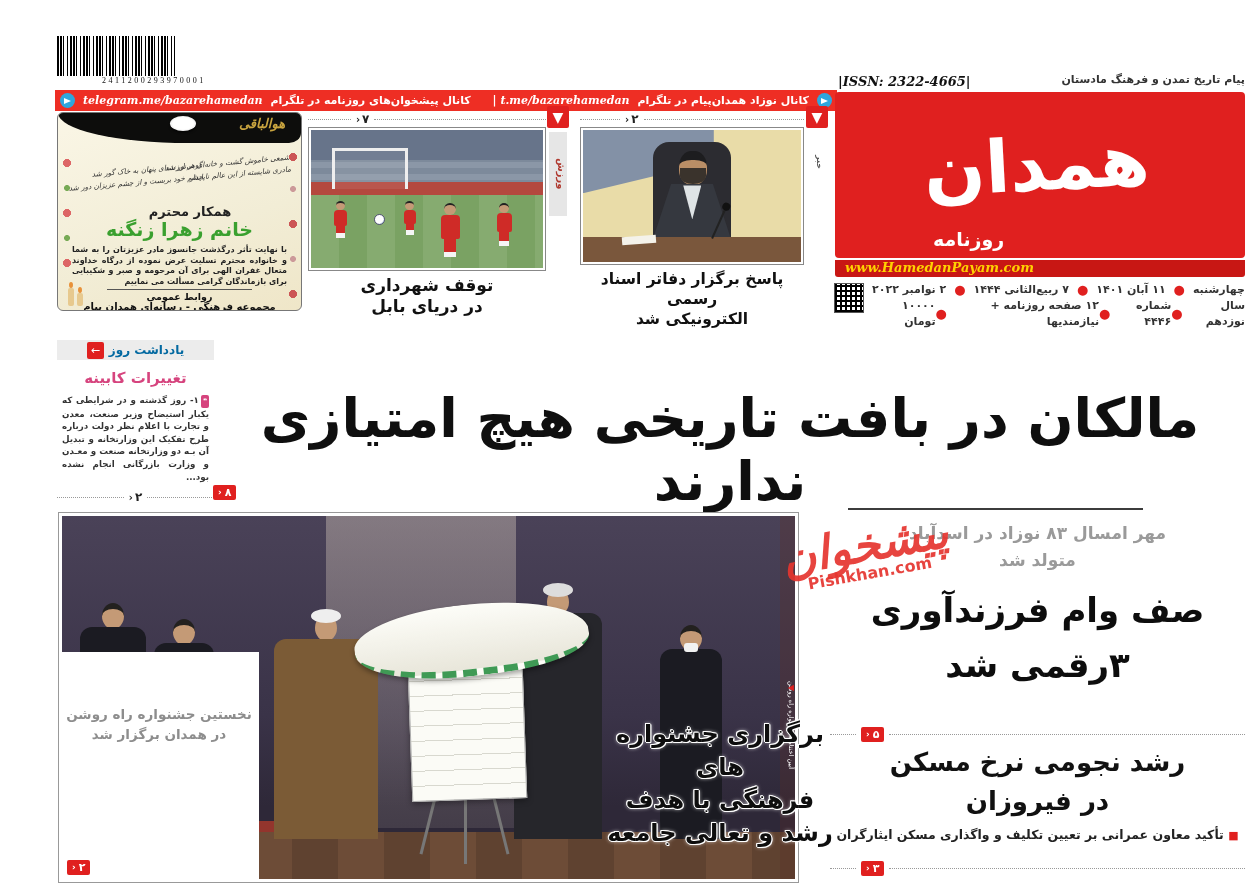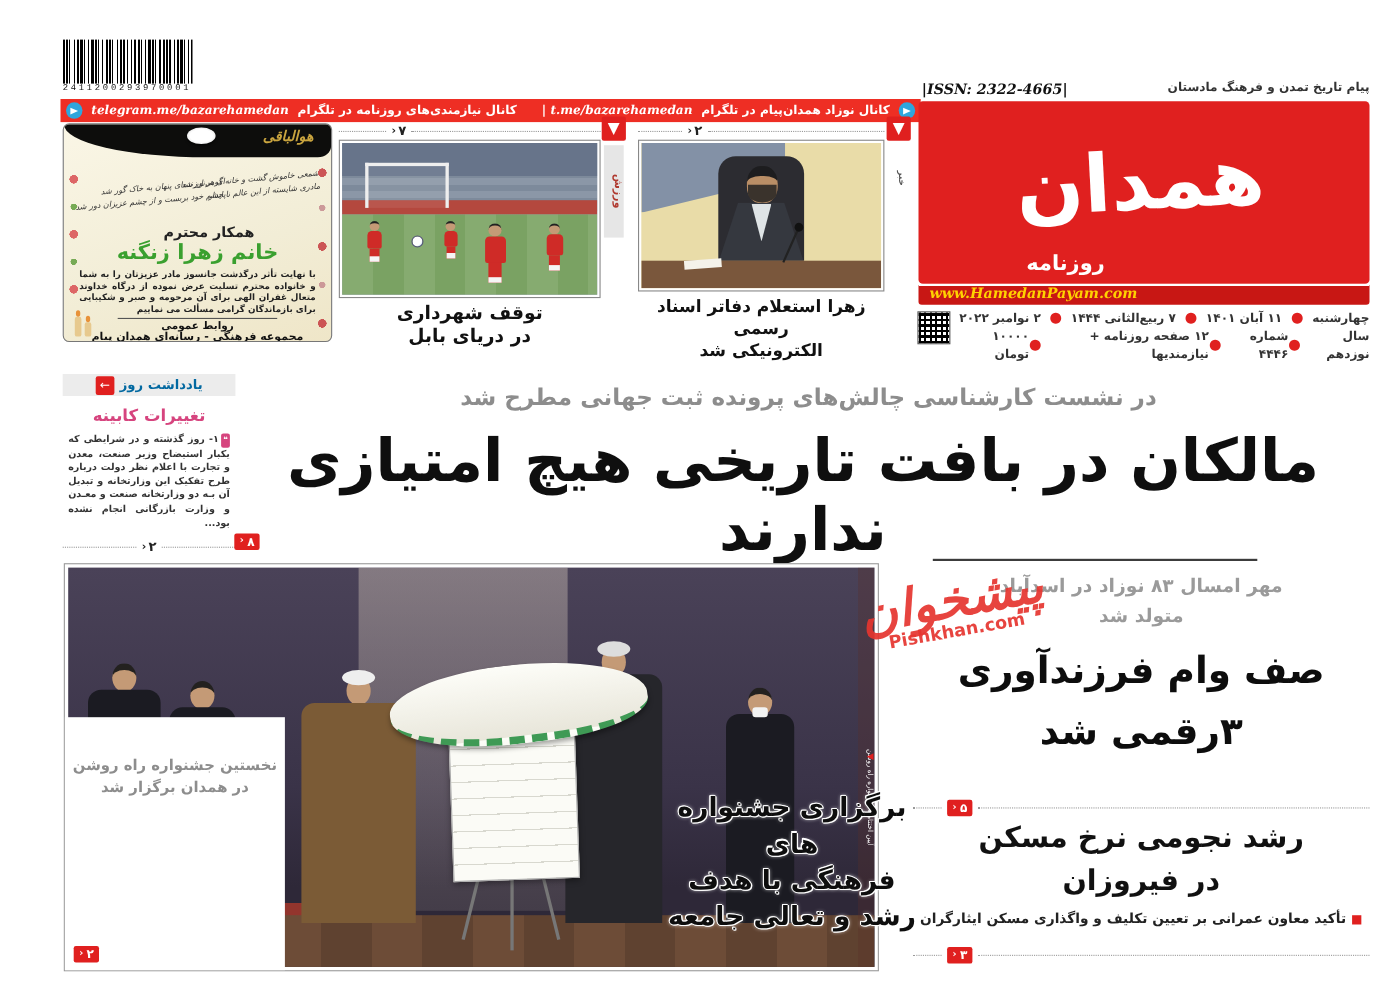--- a/index.html
+++ b/index.html
@@ -4,21 +4,21 @@
 <style>
   * { margin:0; padding:0; box-sizing:border-box; }
   html,body { background:#fff; }
   body { font-family:"DejaVu Sans", sans-serif; }
   #page { position:relative; width:1250px; height:892px; background:#fff; overflow:hidden; }
 
   
   .barcode { position:absolute; left:57px; top:36px; width:120px; height:54px; }
   .barcode .bars { width:118px; height:40px;
      background:repeating-linear-gradient(90deg,#000 0 2px,#fff 2px 3px,#000 3px 5px,#fff 5px 6px,#000 6px 7px,#fff 7px 10px,#000 10px 11px,#fff 11px 13px); }
-  .barcode .digits { font-size:8px; letter-spacing:2.5px; color:#111; font-family:Liberation Mono, monospace; }
+  .barcode .digits { font-size:8px; letter-spacing:2.5px; color:#111; font-family:Liberation Serif, serif;margin-left:45px; }
   .tgbar { position:absolute; left:55px; top:90px; width:782px; height:21px; background:#ee2e24; color:#fff;
      display:flex; align-items:center; gap:8px; padding:0 5px; font-size:11px; }
   .tg-ico { width:15px; height:15px; border-radius:50%; background:#2ea6dd; position:relative; flex:0 0 auto; }
   .tg-ico i { position:absolute; left:4px; top:4.5px; width:0; height:0; border-top:3px solid transparent; border-bottom:3px solid transparent; border-left:7px solid #fff; }
   .tg-url { font-style:italic; font-weight:bold; font-family:"DejaVu Serif",serif; }
   .tg-label { font-weight:bold; direction:rtl; }
   .tg-spacer { flex:1; }
 
   
   .issn { position:absolute; left:838px; top:74px; font:bold italic 13px "DejaVu Serif",serif; color:#111; }
@@ -126,21 +126,21 @@
   .inner-v { position:absolute; left:50%; transform:translateX(-50%); top:0; width:14px; height:46px; background:#ede6d2; clip-path:polygon(0 0,100% 0,50% 100%); }
   .mask { position:absolute; top:12px; left:50%; transform:translateX(-50%); width:14px; height:9px; background:#f2f2f2; border-radius:3px; }
   .greenbook { position:absolute; width:16px; height:34px; background:#1f7a3d; top:70px; left:-6px; transform:rotate(8deg); }
   .cloth { position:absolute; left:292px; top:88px; width:235px; height:72px; background:linear-gradient(180deg,#fdfdf8,#e8e6da); border-radius:45% 55% 40% 50%; transform:rotate(-7deg); border-bottom:7px dashed #3f9a55; box-shadow:0 3px 5px rgba(0,0,0,.35); }
   .board { position:absolute; left:348px; top:152px; width:115px; height:132px; background:#fbfbf6; border:1px solid #aaa; transform:rotate(-2deg);
      background-image:repeating-linear-gradient(0deg,transparent 0 14px,#d8d8cf 14px 15px); box-shadow:0 2px 6px rgba(0,0,0,.4); }
   .tri { position:absolute; width:3px; background:#777; }
   .sc-capstrip { position:absolute; right:0; top:0; bottom:0; width:15px; background:rgba(90,45,40,.30); color:#fff; writing-mode:vertical-rl; font-size:6.5px; text-align:center; padding-top:55px; letter-spacing:1px; }
   .sc-capmark { position:absolute; right:1px; top:46%; color:#e0201f; font-size:8px; }
   .panel { position:absolute; left:0; bottom:0; width:200px; height:230px; background:#fff; z-index:3; }
-  .panel-kicker { margin-top:34px; text-align:center; direction:rtl; font-weight:bold; font-size:13.5px; color:#8d8d8d; line-height:20px; }
+  .panel-kicker { margin-top:52px; text-align:center; direction:rtl; font-weight:bold; font-size:13.5px; color:#8d8d8d; line-height:20px; }
   .panel-headline { position:absolute; right:-48px; bottom:32px; width:252px; text-align:center; direction:rtl; font-weight:bold; font-size:24px; line-height:33px; color:#0e0e0e;
      text-shadow:0 1px 0 #fff,0 -1px 0 #fff,1px 0 0 #fff,-1px 0 0 #fff,1px 1px 0 #fff,-1px -1px 0 #fff,0 0 4px #fff; z-index:4; }
   .panel-badge { position:absolute; left:8px; bottom:7px; z-index:5; }
 
   
   .rcol { position:absolute; left:830px; top:505px; width:415px; height:378px; direction:rtl; }
   .rcol-topline { position:absolute; left:18px; top:3px; width:295px; border-top:2px solid #3c3c3c; }
   .r-kicker { position:absolute; top:15px; width:100%; text-align:center; font-weight:bold; font-size:17px; color:#9a9a9a; line-height:27px; }
   .r-headline1 { position:absolute; top:78px; width:100%; text-align:center; font-weight:bold; font-size:34px; color:#0d0d0d; line-height:55px; }
   .r-div { position:absolute; left:0; right:0; display:flex; align-items:center; gap:5px; direction:ltr; }
@@ -160,21 +160,21 @@
   <div class="barcode">
     <div class="bars"></div>
     <div class="digits">2411200293970001</div>
   </div>
 
   <div class="tgbar">
     <span class="tg-ico">
         <i></i>
       </span>
     <span class="tg-url">telegram.me/bazarehamedan</span>
-    <span class="tg-label">کانال نیازمندی‌های روزنامه در تلگرام</span>
+    <span class="tg-label">کانال پیشخوان‌های روزنامه در تلگرام</span>
     <span class="tg-spacer"></span>
     <span class="tg-url">| t.me/bazarehamedan</span>
     <span class="tg-label">کانال نوزاد همدان‌پیام در تلگرام</span>
     <span class="tg-ico">
         <i></i>
       </span>
   </div>
 
   <div class="issn">|ISSN: 2322-4665|</div>
   <div class="tagline">پیام تاریخ تمدن و فرهنگ مادستان</div>
@@ -297,21 +297,21 @@
       <div class="nw-head"></div>
       <div class="nw-beard"></div>
       <div class="nw-body"></div>
       <div class="nw-shirt"></div>
       <div class="nw-desk"></div>
       <div class="nw-paper"></div>
       <div class="nw-mic"></div>
     </div>
   </div>
   <div class="headline-s" style="left:580px; top:269px; width:224px; font-size:15.5px; line-height:20px;">
-    <div>زهرا استعلام دفاتر اسناد رسمی</div>
+    <div>پاسخ برگزار دفاتر اسناد رسمی</div>
     <div>الکترونیکی شد</div>
   </div>
 
   <div class="note">
     <div class="note-head">
       <span class="lbl">یادداشت روز</span>
       <span class="note-arrow"><span>←</span></span>
     </div>
     <div class="note-title">تغییرات کابینه</div>
     <div class="note-body">
@@ -320,21 +320,20 @@
     <div class="note-foot">
       <span class="dots"></span>
       <span class="pmark">
         <span>۲</span>
         <span class="chev">‹</span>
       </span>
       <span class="dots"></span>
     </div>
   </div>
 
-  <div class="lead-kicker">در نشست کارشناسی چالش‌های پرونده ثبت جهانی مطرح شد</div>
   <div class="lead-headline">مالکان در بافت تاریخی هیچ امتیازی ندارند</div>
   <div class="lead-badge">
     <span class="badge">
       <span>۸</span>
       <span class="chev">‹</span>
     </span>
   </div>
 
   <div class="mainphoto">
     <div class="scene">

